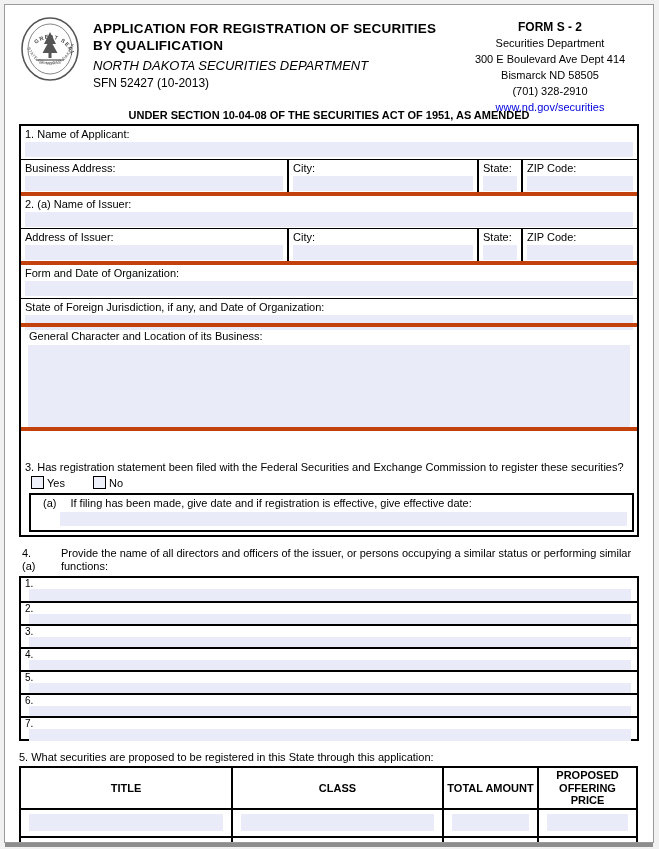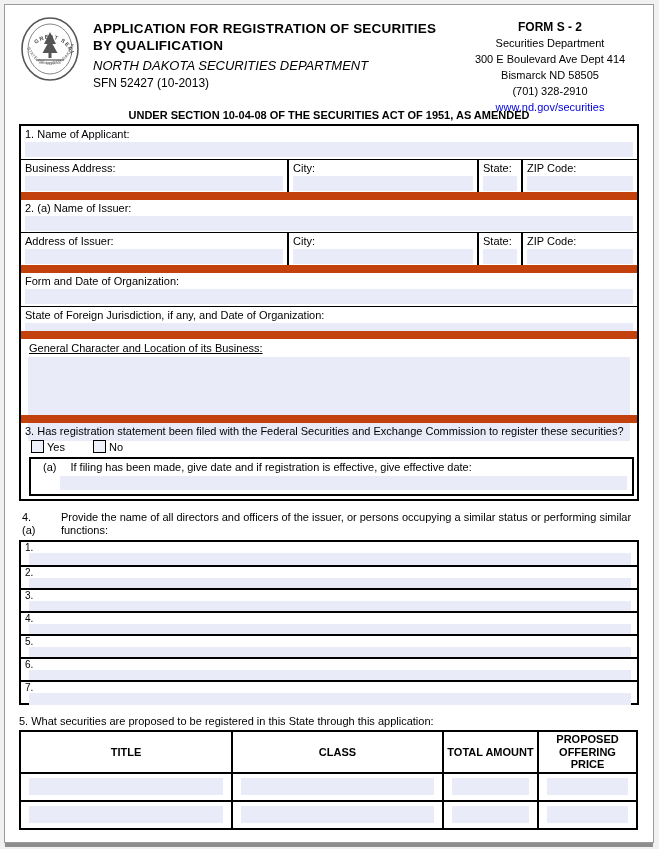--- a/index.html
+++ b/index.html
@@ -29,21 +29,21 @@
   .dept  { font-size: 13px; margin-top: 3px; font-style: italic; }
   .sfn   { font-size: 12px; margin-top: 3px; }
   .hdr-right { flex: 0 0 178px; text-align: center; font-size: 11px; line-height: 1.45; padding-top: 6px; }
   .form-no { font-size: 12px; font-weight: bold; }
   .site-link { color: #0000dd; cursor: pointer; text-align: right; }
 
   .subtitle { text-align: center; font-size: 11px; font-weight: bold; margin: 2px 0 3px 0; }
 
   
   .formbox { border: 2px solid #000; }
-  .bt { border-top: 8px solid #c2410c; }
+  .bt { border-top: 4px solid #c2410c; }
   .thin { border-top: 1px solid #000; }
 
   .lbl { font-size: 11px; line-height: 13px; }
   .fld {
     display: block;
     background: #e9ecf8;
     border: 0;
     height: 15px;
     width: calc(100% - 8px);
     margin: 1px 4px 0 4px;
@@ -56,37 +56,37 @@
 
   .r-cols { display: flex; height: 33px; }
   .cell { padding-top: 2px; }
   .cell + .cell { border-left: 2px solid #000; }
   .cell .lbl { padding-left: 4px; }
   .c-addr  { flex: 0 0 266px; }
   .c-city  { flex: 0 0 190px; }
   .c-state { flex: 0 0 44px; }
   .c-zip   { flex: 1 1 auto; }
 
-  .general { height: 84px; padding: 3px 0 16px 0; text-decoration: underline; }
+  .general { height: 104px; padding: 3px 0 16px 0; }
   .general .lbl { padding-left: 8px; }
   .general textarea {
     display: block;
     background: #e9ecf8;
     border: 0;
     resize: none;
     width: calc(100% - 14px);
     height: 84px;
     margin: 2px 7px 0 7px;
     font: 11px "Liberation Sans", sans-serif;
     outline: none;
   }
 
   
   .sec3 { padding: 2px 0 3px 0; }
-  .sec3 .q { font-size: 11px; line-height: 13px; padding-left: 4px; }
+  .sec3 .q { font-size: 11px; line-height: 13px; padding-left: 4px; margin-top: 28px; }
   .cb-row { display: flex; align-items: center; height: 17px; padding-left: 10px; }
   .cb {
     width: 13px; height: 13px;
     border: 1px solid #000;
     background: #eef1fa;
     display: inline-block;
     cursor: pointer;
   }
   .cb-lab { font-size: 11px; margin-left: 3px; }
   .cb-group + .cb-group { margin-left: 28px; }

